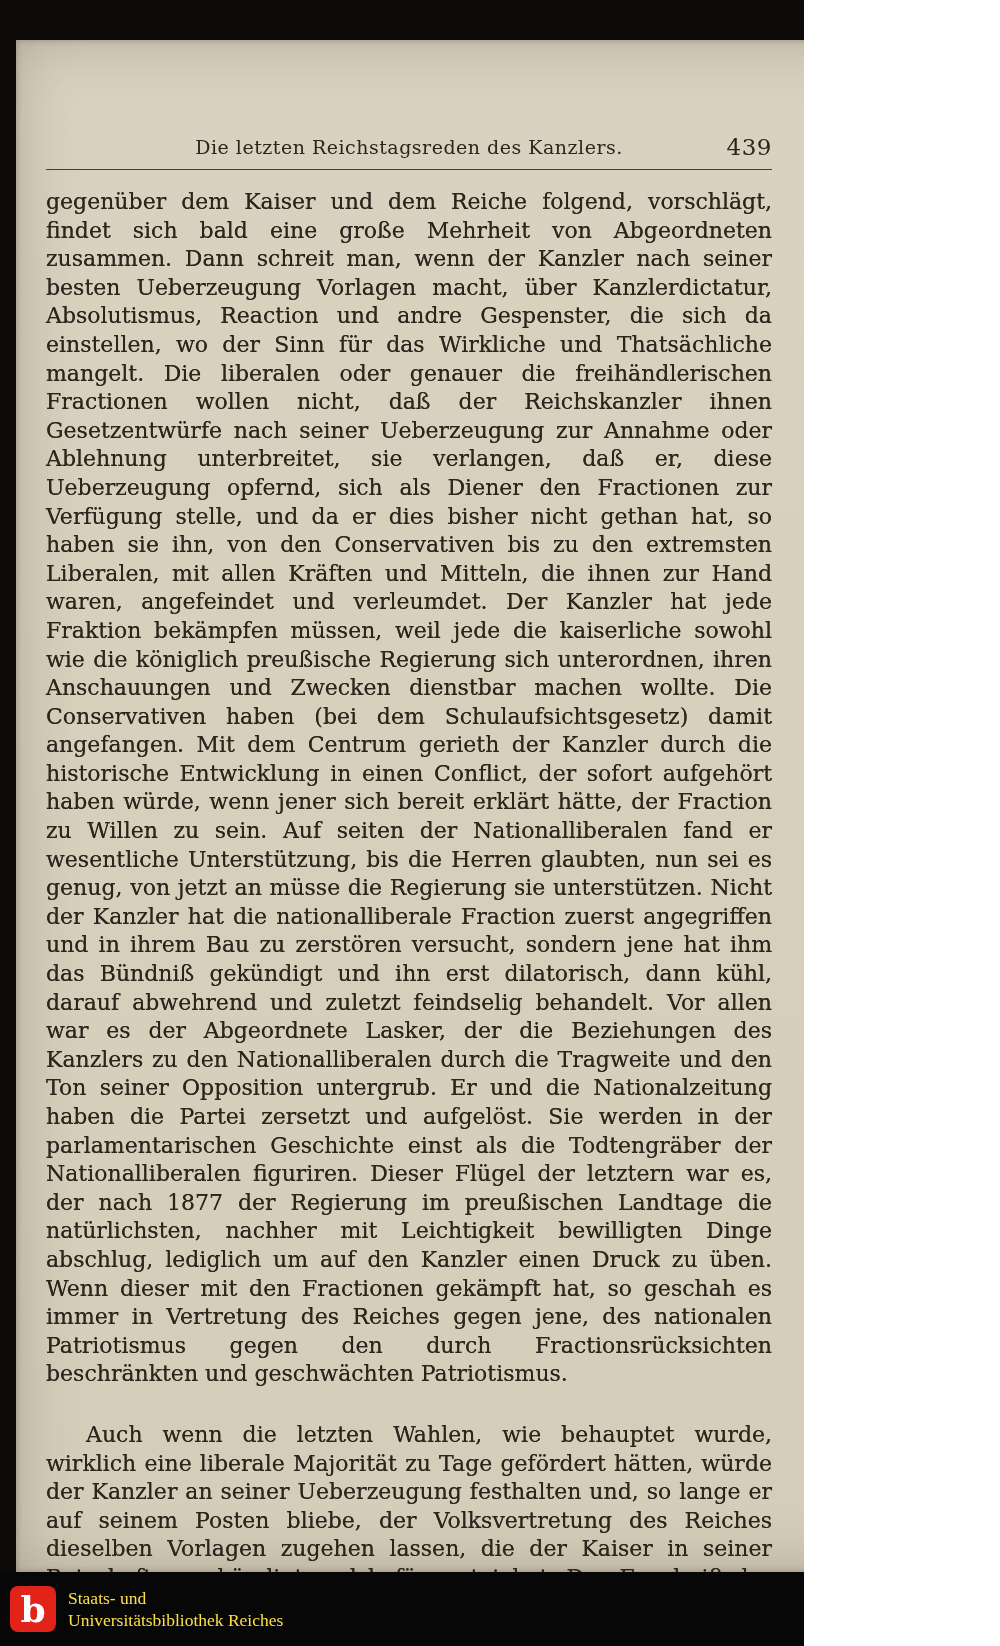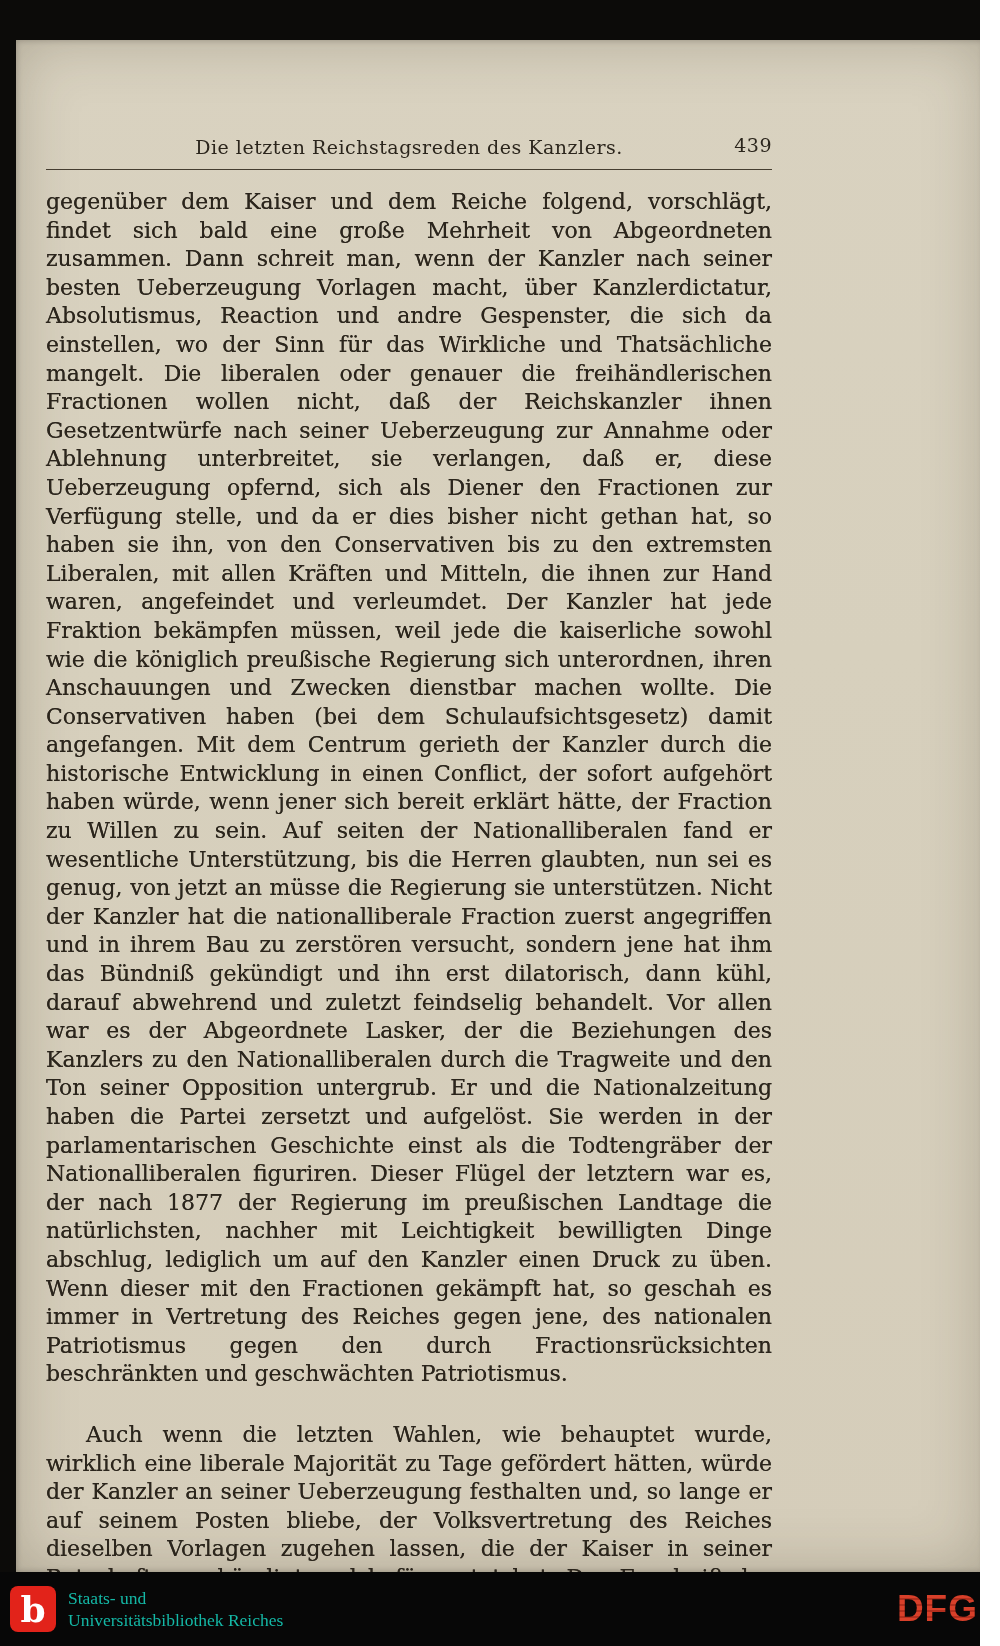--- a/index.html
+++ b/index.html
@@ -1,18 +1,18 @@
 <!DOCTYPE html>
 <html><head>
 <meta charset="utf-8">
 <style>
   html,body{margin:0;padding:0;}
   #screen{
     position:relative;
-    width:980px;height:1646px;
+    width:804px;height:1646px;
     background:#0c0b09;
     overflow:hidden;
     font-family:"DejaVu Serif", serif;
   }
   
   .page{
     position:absolute;
     left:16px;top:40px;
     width:968px;height:1532px;
     background:linear-gradient(180deg,#d9d2c0 0%, #d7d0bd 40%, #d5cdba 100%);
@@ -30,21 +30,21 @@
     font-size:19px;
     letter-spacing:0.5px;
   }
   .running-title{
     display:block;
     text-align:center;
   }
   .page-number{
     position:absolute;
     right:0;top:-2px;
-    font-size:19px;
+    font-size:23px;
   }
   .header-rule{
     border:none;
     border-top:1.6px solid #453d30;
     margin:7px 0 0 0;
   }
   .body-text{
     margin-top:18px;
     font-size:22px;
     line-height:28.6px;
@@ -80,21 +80,21 @@
     border-radius:8px;
     color:#ffffff;
     font-family:"DejaVu Serif", serif;
     font-weight:bold;
     font-size:36px;
     line-height:46px;
     text-align:center;
   }
   .library-text{
     margin-left:12px;
-    color:#14b8a6;
+    color:#fde047;
     font-family:"Liberation Serif","DejaVu Serif", serif;
     font-size:17.5px;
     line-height:22px;
   }
   .dfg-logo{
     margin-right:22px;
     color:#cf3f2a;
     font-family:"Liberation Sans","DejaVu Sans", sans-serif;
     font-weight:bold;
     font-size:37px;

